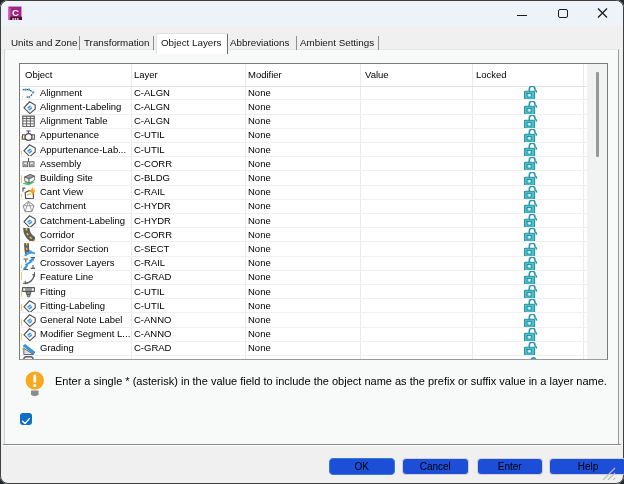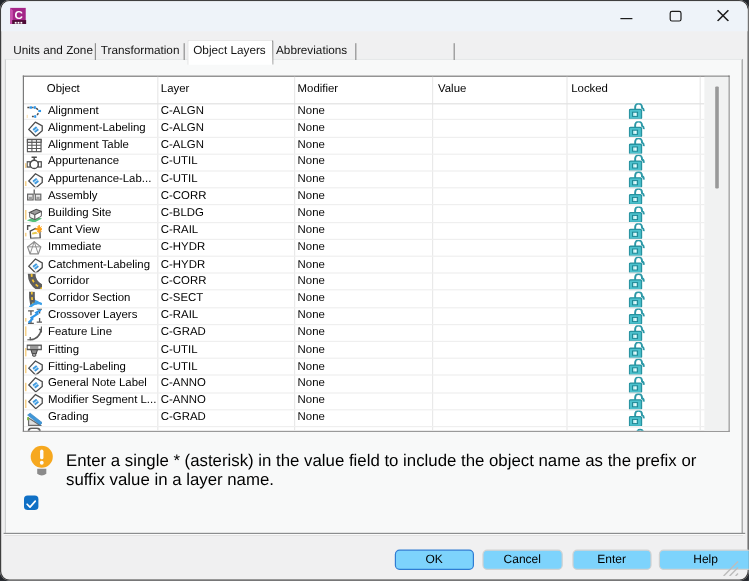--- a/index.html
+++ b/index.html
@@ -18,26 +18,26 @@
 .hline{position:absolute;left:0;width:567px;height:1px;background:#efefef}
 .r{position:absolute;left:0;width:567px;height:14px}
 .t1{position:absolute;left:20px;top:0;height:14px;line-height:14px;font-size:9.5px;color:#000}
 .t2{position:absolute;left:114px;top:0;height:14px;line-height:14px;font-size:9.5px;color:#000}
 .t3{position:absolute;left:228px;top:0;height:14px;line-height:14px;font-size:9.5px;color:#000}
 .ic{position:absolute;left:1.5px;top:0.5px;width:13px;height:13px}
 .lk{position:absolute;left:504px;top:0.5px;width:16px;height:14px}
 .ydash{position:absolute;left:1.2px;width:1.3px;background:#f5c66a}
 .track{position:absolute;left:567px;top:0;width:20px;height:295px;background:#f1f2f2}
 .thumb{position:absolute;left:9px;top:8px;width:2.6px;height:85px;background:#999;border-radius:1px}
-.msg{position:absolute;left:55px;top:375px;width:560px;font-size:14px;color:#000}
+.msg{position:absolute;left:55px;top:375px;width:560px;font-size:11px;color:#000}
 .cbx{position:absolute;left:20px;top:413px;width:12px;height:12px;border-radius:3px;background:#1070c5}
 .cblbl{position:absolute;left:35.5px;top:413px;height:12px;line-height:12px;font-size:9.5px;color:#000}
 .footline{position:absolute;left:3px;top:444px;width:618px;height:1px;background:#8b8d8e}
 .footline2{position:absolute;left:3px;top:445px;width:618px;height:1px;background:#fbfbfb}
-.btn{position:absolute;top:458px;height:17px;background:#7dd3fc;border:1px solid #d1d1d1;border-radius:4px;font-size:10px;color:#000;text-align:center;line-height:15px;box-sizing:border-box}
+.btn{position:absolute;top:458px;height:17px;background:#1d4ed8;border:1px solid #d1d1d1;border-radius:4px;font-size:10px;color:#000;text-align:center;line-height:15px;box-sizing:border-box}
 .btn.ok{border:1.4px solid #2f7cd3}
 </style>
 </head>
 <body>
 <svg width="0" height="0" style="position:absolute">
 <defs>
 <symbol id="i-tag" viewBox="0 0 13 13">
  <path d="M6.5 0.8 L12.2 4 L12.2 8 L6.8 12.6 L1 6.8 Z" fill="#fdfdfd" stroke="#4e4e4e" stroke-width="1.1"></path>
  <g transform="rotate(-38 6.7 7)">
           <rect x="4.8" y="5.1" width="3.9" height="3.9" rx="0.4" fill="#3e9adf"></rect>
@@ -140,27 +140,28 @@
  <svg class="abs" style="left:596.8px;top:8.3px" width="11" height="10" viewBox="0 0 10 10">
       <path d="M0.5 0.5 L9.5 9.5 M9.5 0.5 L0.5 9.5" stroke="#1c1c1c" stroke-width="1.3"></path>
     </svg>
 
  <div class="panel"></div>
  <div class="activetab"></div>
  <span class="tabtext" style="left:11px">Units and Zone</span>
  <span class="tabtext" style="left:84px">Transformation</span>
  <span class="tabtext" style="left:161px">Object Layers</span>
  <span class="tabtext" style="left:230px">Abbreviations</span>
+ <span class="tabtext" style="left:300px">Ambient Settings</span>
  <div class="sep" style="left:79px"></div>
  <div class="sep" style="left:152.5px"></div>
  <div class="sep" style="left:295.5px"></div>
  <div class="sep" style="left:377.5px"></div>
 
  <div class="table">
-  <span class="hdr" style="left:19px">Object</span>
+  <span class="hdr" style="left:5px">Object</span>
   <span class="hdr" style="left:114px">Layer</span>
   <span class="hdr" style="left:228px">Modifier</span>
   <span class="hdr" style="left:345px">Value</span>
   <span class="hdr" style="left:456px">Locked</span>
   <div class="colsep" style="left:111px"></div>
   <div class="colsep" style="left:225px"></div>
   <div class="colsep" style="left:340px"></div>
   <div class="colsep" style="left:452px"></div>
   <div class="colsep" style="left:563px"></div>
   <div class="hline" style="top:22px;background:#e2e2e2"></div>
@@ -264,21 +265,21 @@
         <span class="t3">None</span>
         <svg class="lk">
           <use href="#i-lock"></use>
         </svg>
         <div class="hline" style="top:13.7px"></div>
       </div>
   <div class="r" style="top:135.4px">
         <svg class="ic">
           <use href="#i-catch"></use>
         </svg>
-        <span class="t1">Immediate</span>
+        <span class="t1">Catchment</span>
         <span class="t2">C-HYDR</span>
         <span class="t3">None</span>
         <svg class="lk">
           <use href="#i-lock"></use>
         </svg>
         <div class="hline" style="top:13.7px"></div>
       </div>
   <div class="r" style="top:149.6px">
         <svg class="ic" style="left:3.4px;top:1px">
           <use href="#i-tag"></use>

